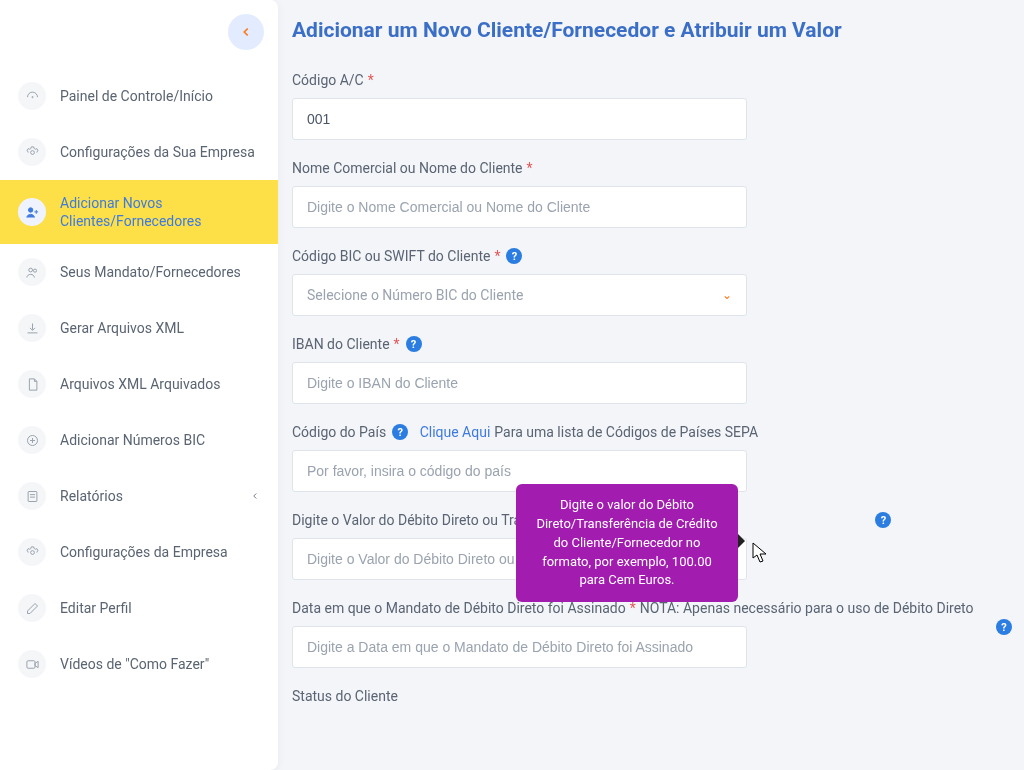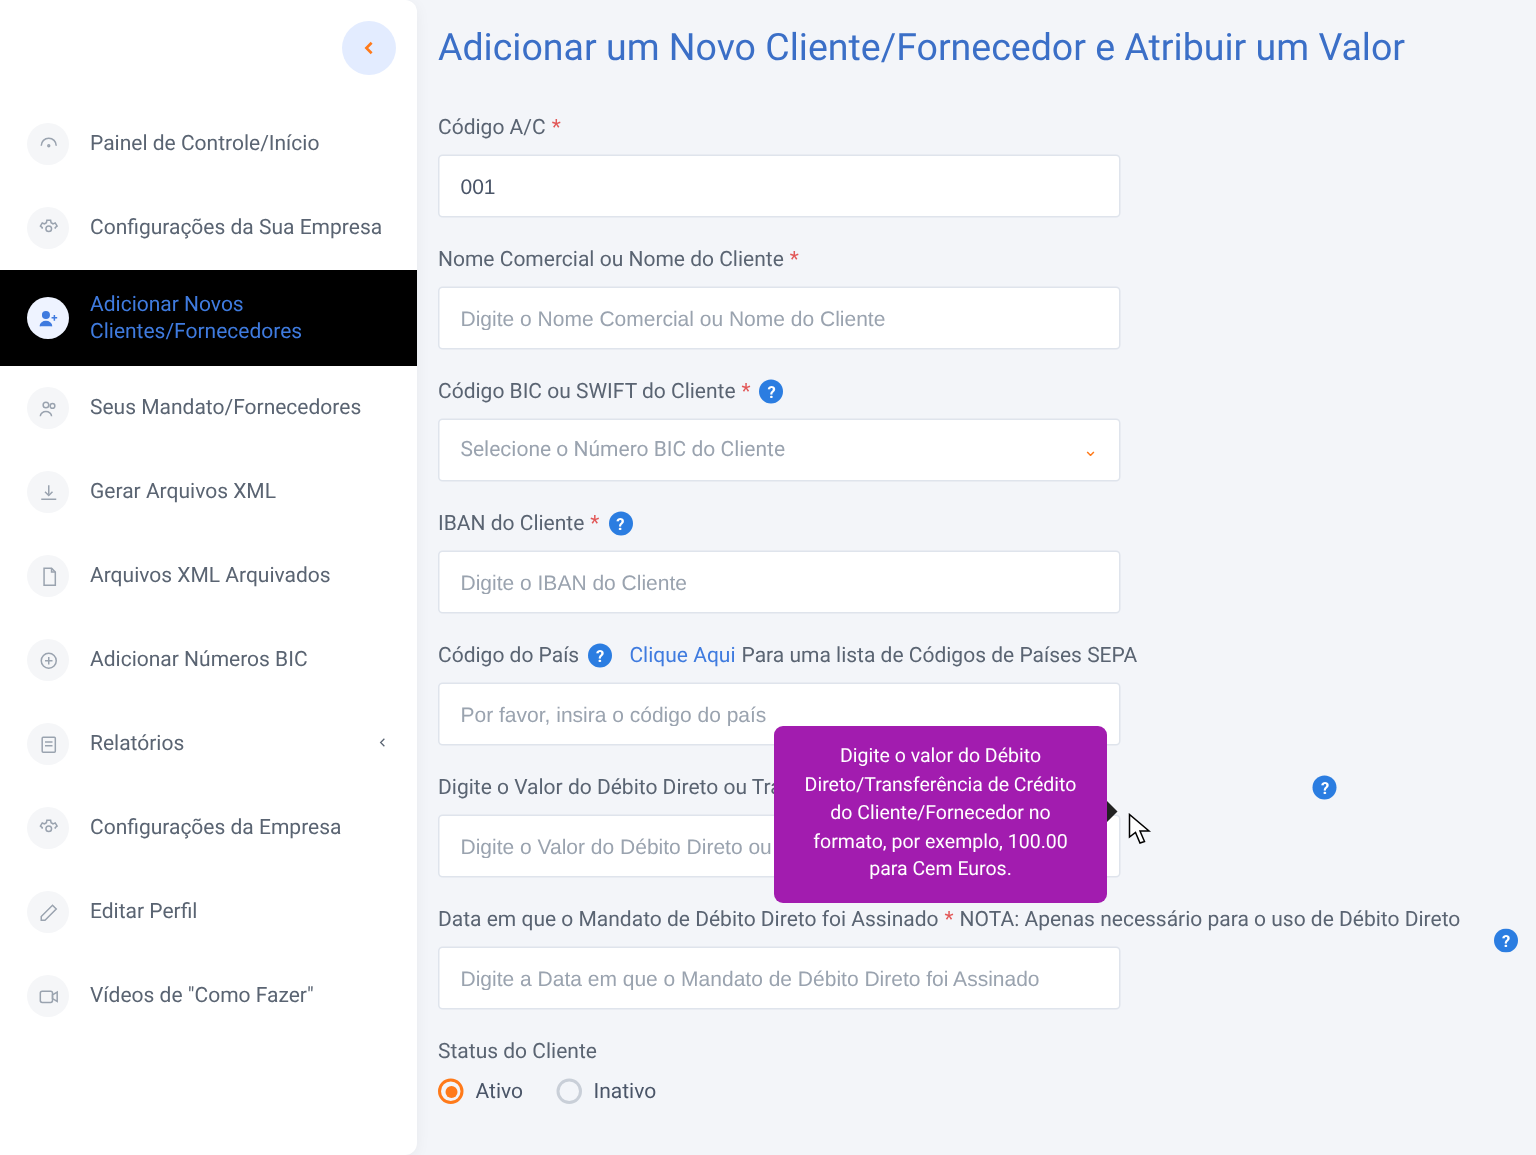--- a/index.html
+++ b/index.html
@@ -32,43 +32,43 @@
     }
     .collapse-btn svg { stroke: #ff7a1a; }
     .side-item {
       display: flex; align-items: center;
       padding: 14px 18px;
       color: #5a6472;
       cursor: pointer;
       gap: 14px;
       line-height: 1.3;
     }
-    .side-item.active { color: #3f7bdf; background: #000000; }
+    .side-item.active { color: #3f7bdf; background: #fde047; }
     .side-item.active .si-icon svg { stroke: #3f7bdf; fill: #3f7bdf; }
     .side-item .chev { margin-left: auto; }
     .si-icon {
       width: 28px; height: 28px;
       border-radius: 50%;
       background: #f5f6f8;
       display: flex; align-items: center; justify-content: center;
       flex-shrink: 0;
     }
     .si-icon svg { width: 15px; height: 15px; stroke: #9aa3af; fill: none; stroke-width: 1.6; }
     .side-item.active .si-icon { background: #eef3ff; }
     .si-label { flex: 1; }
 
     .main {
       flex: 1;
       padding: 18px 8px 18px 14px;
       overflow-y: auto;
     }
     .page-title {
       color: #3b6fc7;
-      font-size: 25px;
-      font-weight: 400;
+      font-size: 21px;
+      font-weight: 700;
       margin-bottom: 30px;
     }
     .form-block { margin-bottom: 20px; }
     .f-label {
       color: #5a6472;
       font-size: 14px;
       margin-bottom: 10px;
       display: flex; align-items: center; gap: 4px;
       flex-wrap: wrap;
     }
@@ -337,30 +337,20 @@
       <div class="f-label">
         <span>Data em que o Mandato de Débito Direto foi Assinado</span>
           <span class="req">*</span>
         <span class="note-inline">NOTA: Apenas necessário para o uso de Débito Direto</span>
       </div>
       <input class="f-input" placeholder="Digite a Data em que o Mandato de Débito Direto foi Assinado" style="">
     </div>
 
     <div class="form-block">
       <div class="f-label">Status do Cliente</div>
-      <div class="radios">
-        <label class="radio checked">
-          <span class="dot"></span>
-          <span>Ativo</span>
-        </label>
-        <label class="radio">
-          <span class="dot"></span>
-          <span>Inativo</span>
-        </label>
-      </div>
     </div>
   </main>
 </div>
 
 <span class="help-icon help-abs">?</span>
 
 <div class="tooltip">
   <span>Digite o valor do Débito Direto/Transferência de Crédito do Cliente/Fornecedor no formato, por exemplo, 100.00 para Cem Euros.</span>
 </div>
 

